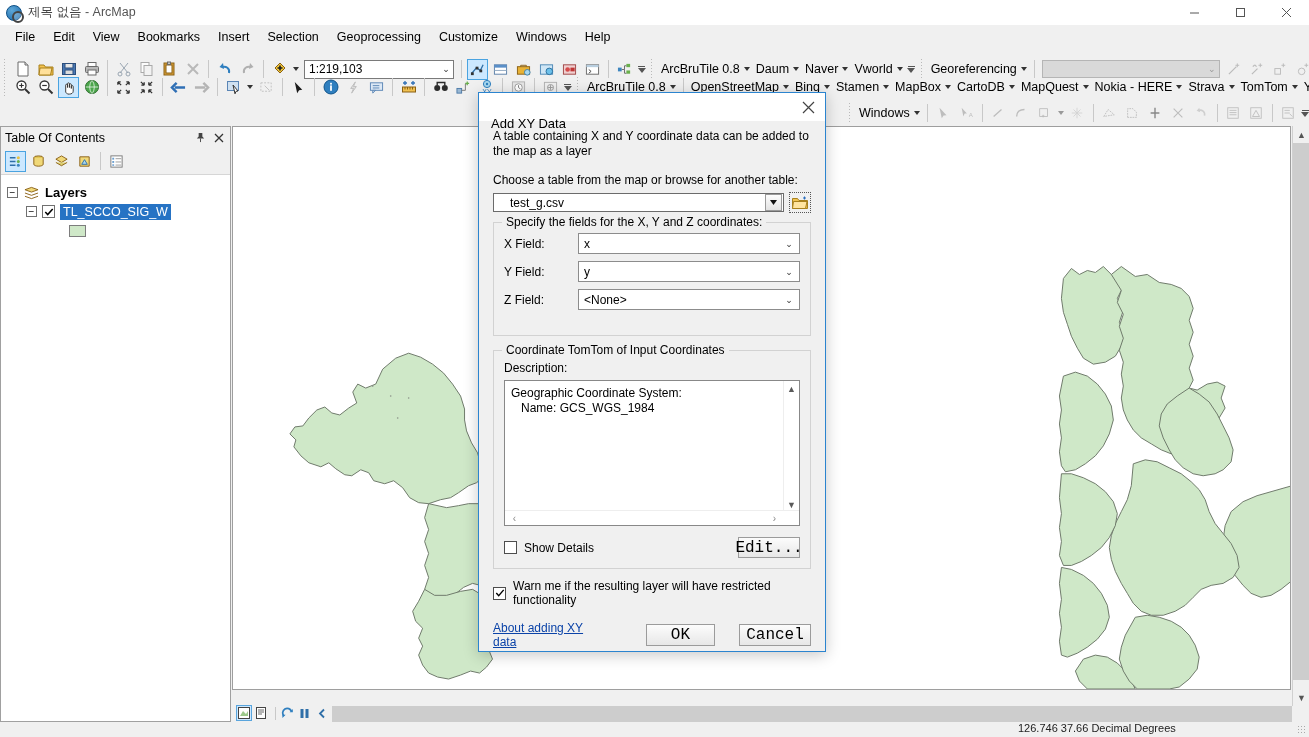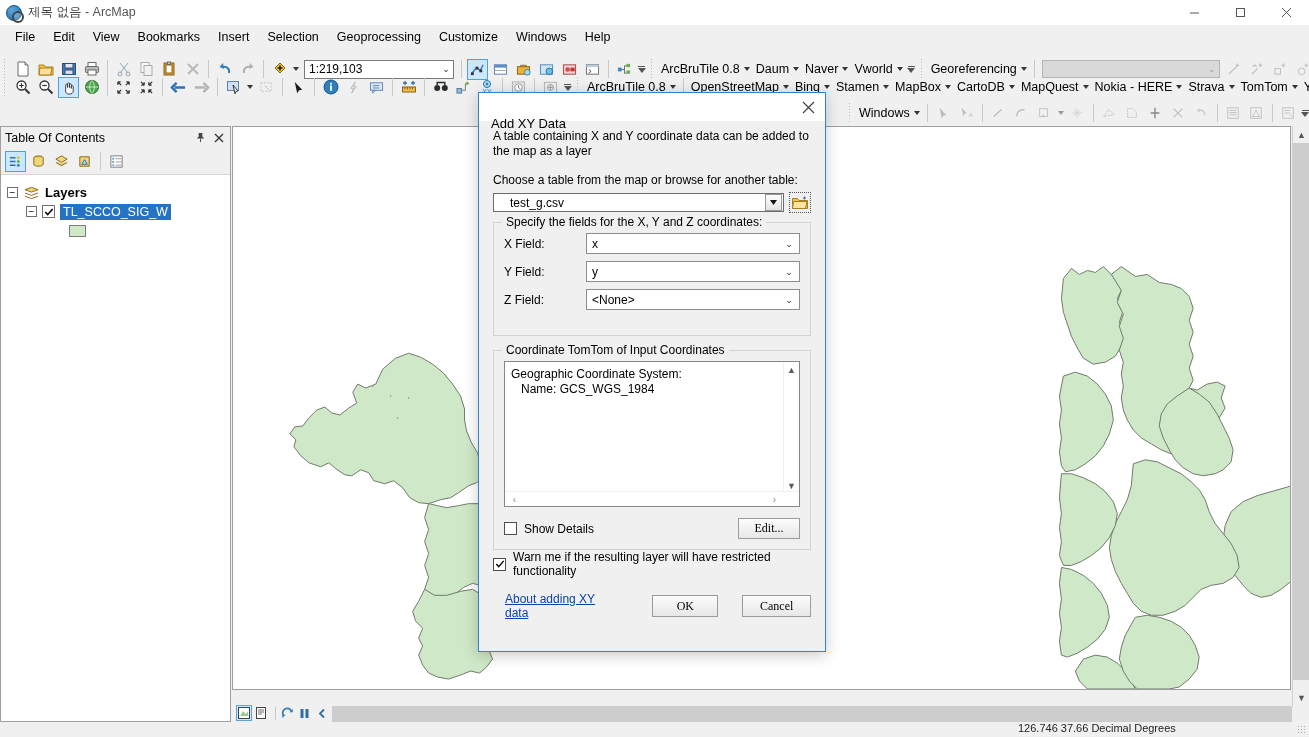--- a/index.html
+++ b/index.html
@@ -154,21 +154,21 @@
     box-sizing:border-box;
   }
   .combo .cv{flex:1;padding-left:16px;font-size:12px;}
   .combo .arrowbox{
     width:17px;height:17px;margin:0 1px;background:linear-gradient(#fdfdfd,#e3e3e3);
     border:1px solid #9a9a9a;display:flex;align-items:center;justify-content:center;box-sizing:border-box;
   }
   .browse-btn{width:22px;height:21px;border:1px dotted #555;background:#f0f0f0;display:flex;align-items:center;justify-content:center;box-sizing:border-box;}
   .gbox{border:1px solid #d2d2d2;margin-top:9px;padding:10px 10px 25px 10px;position:relative;}
   .gbox-title{position:absolute;top:-8px;left:8px;background:#f0f0f0;padding:0 4px;font-size:12px;}
-  .field-row{display:flex;align-items:center;margin-bottom:7px;gap:8px;}
+  .field-row{display:flex;align-items:center;margin-bottom:7px;}
   .field-row:last-child{margin-bottom:0;}
   .field-lbl{width:74px;font-size:12px;}
   .fcombo{
     flex:1;height:21px;border:1px solid #8c8c8c;background:#fff;display:flex;align-items:center;
     box-sizing:border-box;padding-left:5px;font-size:12px;
   }
   .fcombo .fv{flex:1;}
   .fcombo .fchev{width:20px;display:flex;align-items:center;justify-content:center;color:#333;font-size:9px;}
   .desc-lbl{font-size:12px;margin-bottom:5px;}
   .descbox{
@@ -181,26 +181,26 @@
   .desc-hs{position:absolute;left:0;bottom:0;width:100%;height:15px;background:#fff;border-top:1px solid #eee;box-sizing:border-box;}
   .desc-hs .a{position:absolute;top:0;width:15px;height:15px;display:flex;align-items:center;justify-content:center;color:#8a8a8a;font-size:10px;}
   .desc-hs .a.l{left:2px;}
   .desc-hs .a.r{right:17px;}
   .row-details{display:flex;align-items:center;margin-top:11px;}
   .chk{width:13px;height:13px;border:1px solid #4d4d4d;background:#fff;margin-right:7px;flex:0 0 auto;
        display:flex;align-items:center;justify-content:center;box-sizing:border-box;}
   .chk-lbl{font-size:12px;flex:1;}
   .btn{
     background:linear-gradient(#fcfcfc,#e7e7e7);border:1px solid #9b9b9b;
-    font-size:12px;display:flex;align-items:center;justify-content:center;
-    font-family:Liberation Serif, serif;color:#000;box-sizing:border-box;
+    font-size:16px;display:flex;align-items:center;justify-content:center;
+    font-family:Liberation Mono, monospace;color:#000;box-sizing:border-box;
   }
   .btn-edit{width:62px;height:21px;}
-  .warn-row{display:flex;align-items:center;}
-  .bottom-row{display:flex;align-items:center;margin-top:14px;margin-left:12px;}
+  .warn-row{display:flex;align-items:center;margin-top:10px;}
+  .bottom-row{display:flex;align-items:center;margin-top:14px;}
   .link{color:#0b43a8;text-decoration:underline;font-size:12px;}
   .btn-ok{width:72px;height:22px;margin-left:41px;}
   .btn-cancel{width:75px;height:22px;margin-left:24px;}
 </style>
 </head>
 <body>
 
 <div class="app">
 
   <div class="titlebar">
@@ -949,20 +949,21 @@
           <div class="field-lbl">Z Field:</div>
           <div class="fcombo">
             <div class="fv">&lt;None&gt;</div>
             <div class="fchev">⌄</div>
           </div>
         </div>
       </div>
 
       <div class="gbox" style="margin-top:14px;padding-bottom:10px;">
         <div class="gbox-title">Coordinate TomTom of Input Coordinates</div>
+        <div class="desc-lbl">Description:</div>
         <div class="descbox">
           <div class="desc-text">Geographic Coordinate System:
    Name: GCS_WGS_1984</div>
           <div class="desc-vs">
             <div class="a">▲</div>
             <div class="a bot">▼</div>
           </div>
           <div class="desc-hs">
             <div class="a l">‹</div>
             <div class="a r">›</div>

